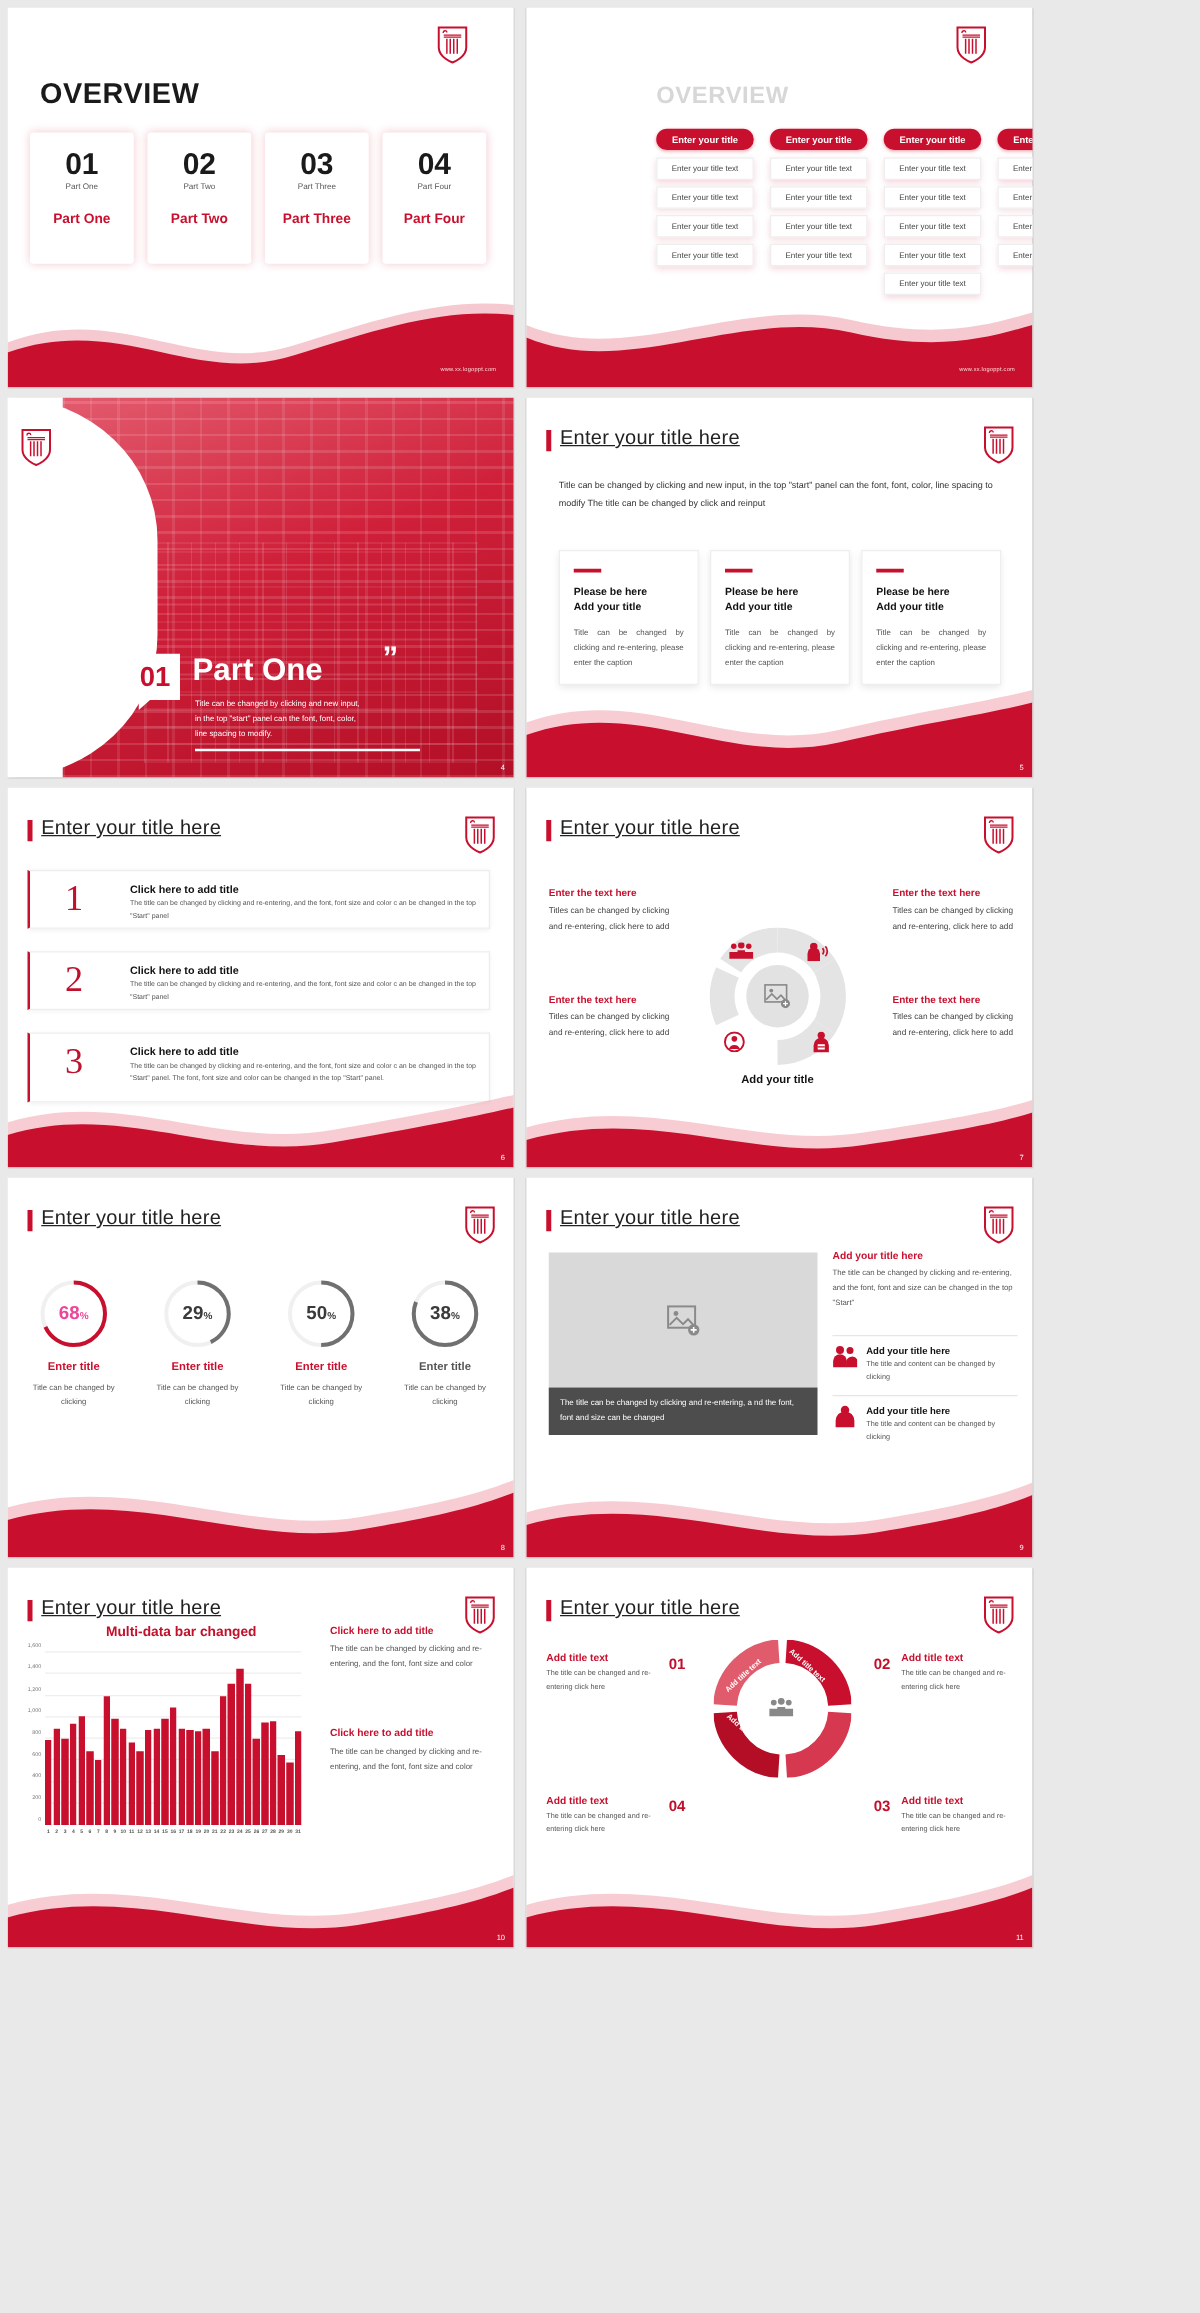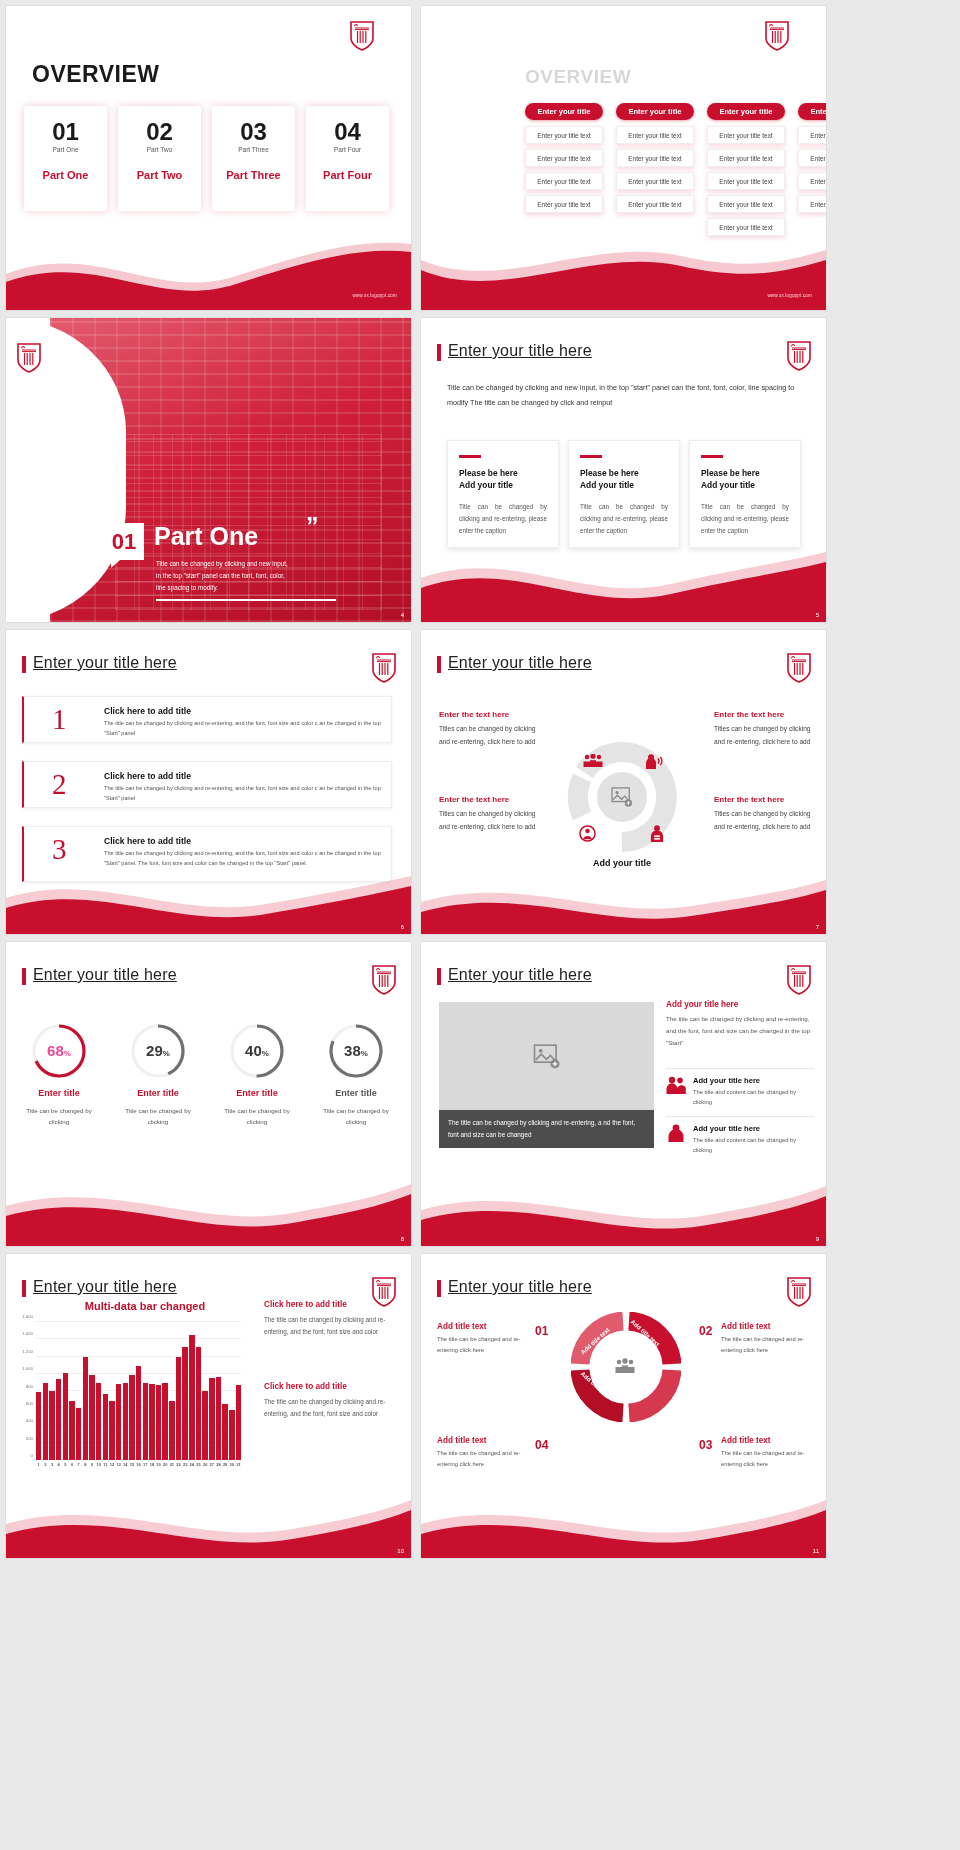--- a/index.html
+++ b/index.html
@@ -453,21 +453,21 @@
       <p>Title can be changed by clicking</p>
     </div>
 
     <div class="pct" style="left:218px;top:80px">
       <div class="ring">
         <svg viewBox="0 0 58 58" width="58" height="58">
           <circle cx="29" cy="29" r="25" fill="none" stroke="#f0f0f0" stroke-width="3.2"></circle>
           <circle cx="29" cy="29" r="25" fill="none" stroke="#707070" stroke-width="3.2" stroke-dasharray="78.5 157.1" transform="rotate(-90 29 29)"></circle>
         </svg>
         <div class="val" style="color:#3a3a3a">
-          <b>40</b>
+          <b>50</b>
             <i>%</i>
         </div>
       </div>
       <h6 style="color:#c8102e">Enter title</h6>
       <p>Title can be changed by clicking</p>
     </div>
 
     <div class="pct" style="left:317px;top:80px">
       <div class="ring">
         <svg viewBox="0 0 58 58" width="58" height="58">

